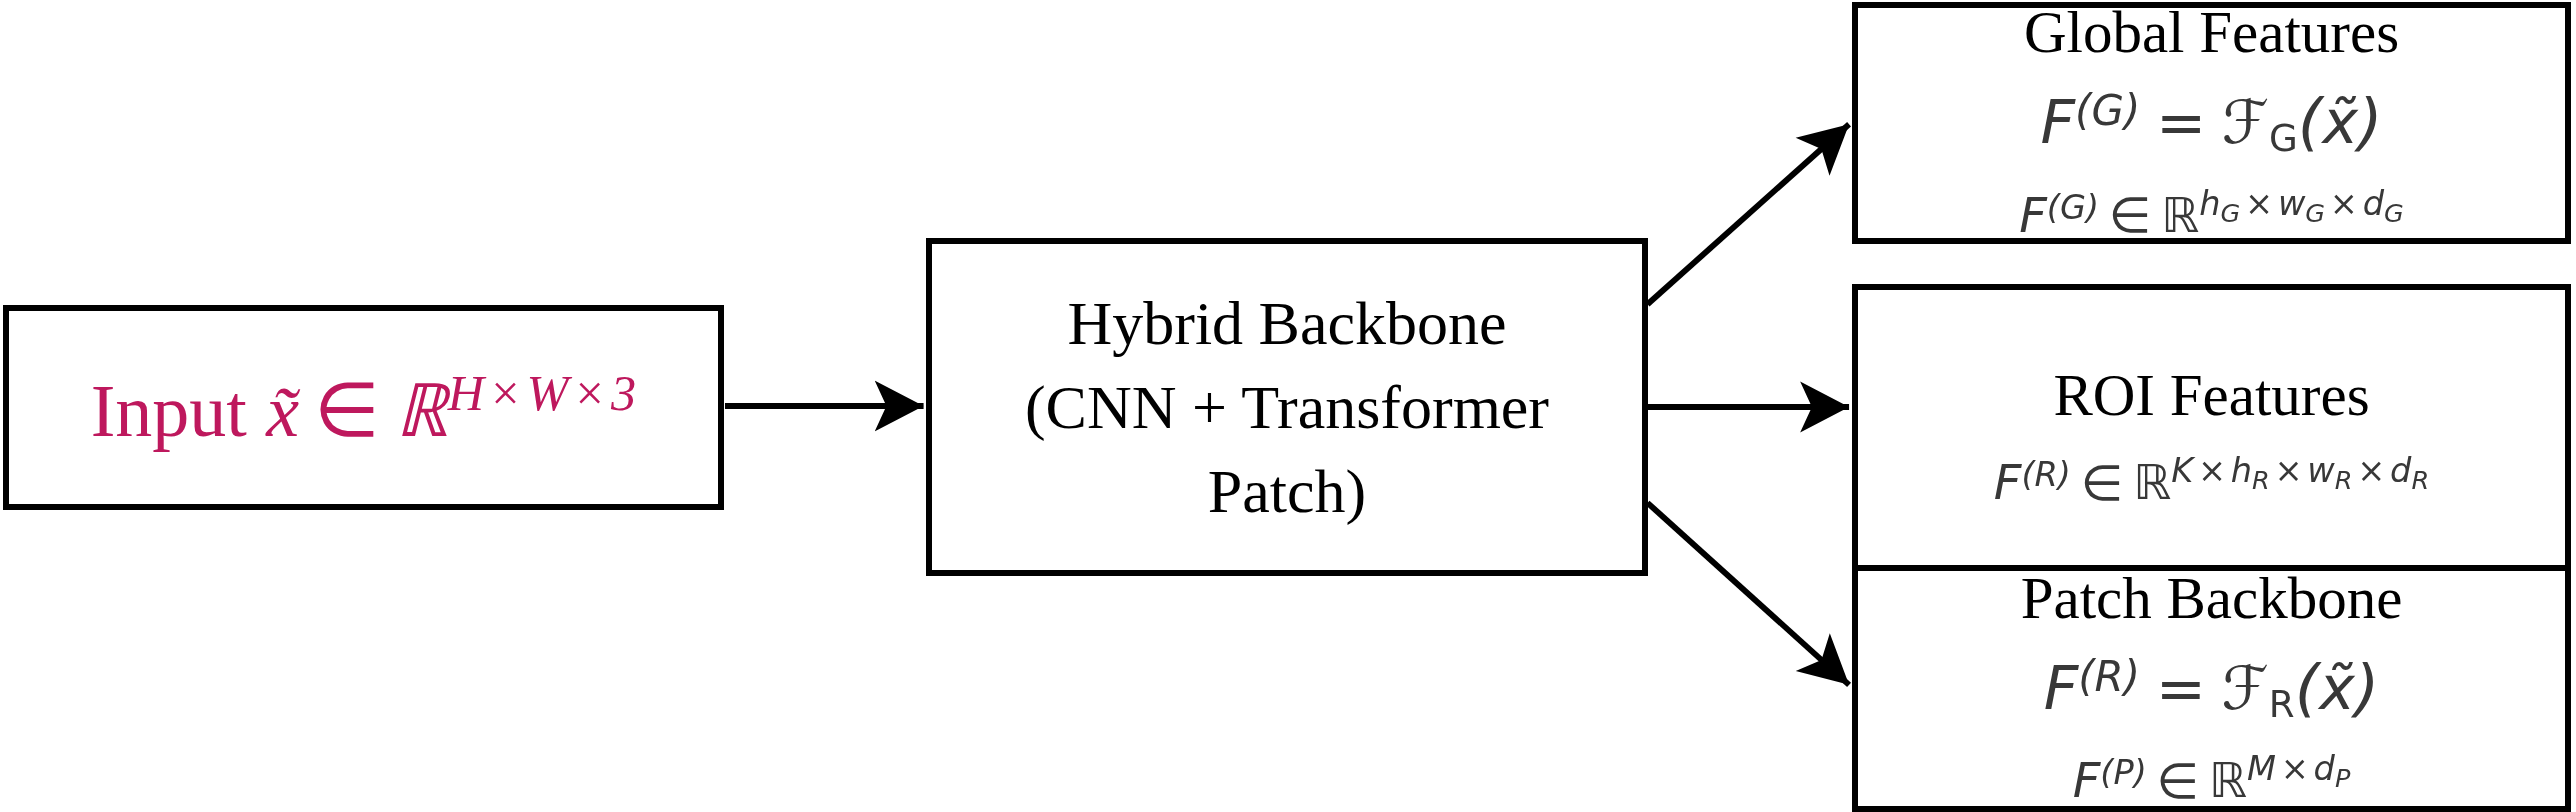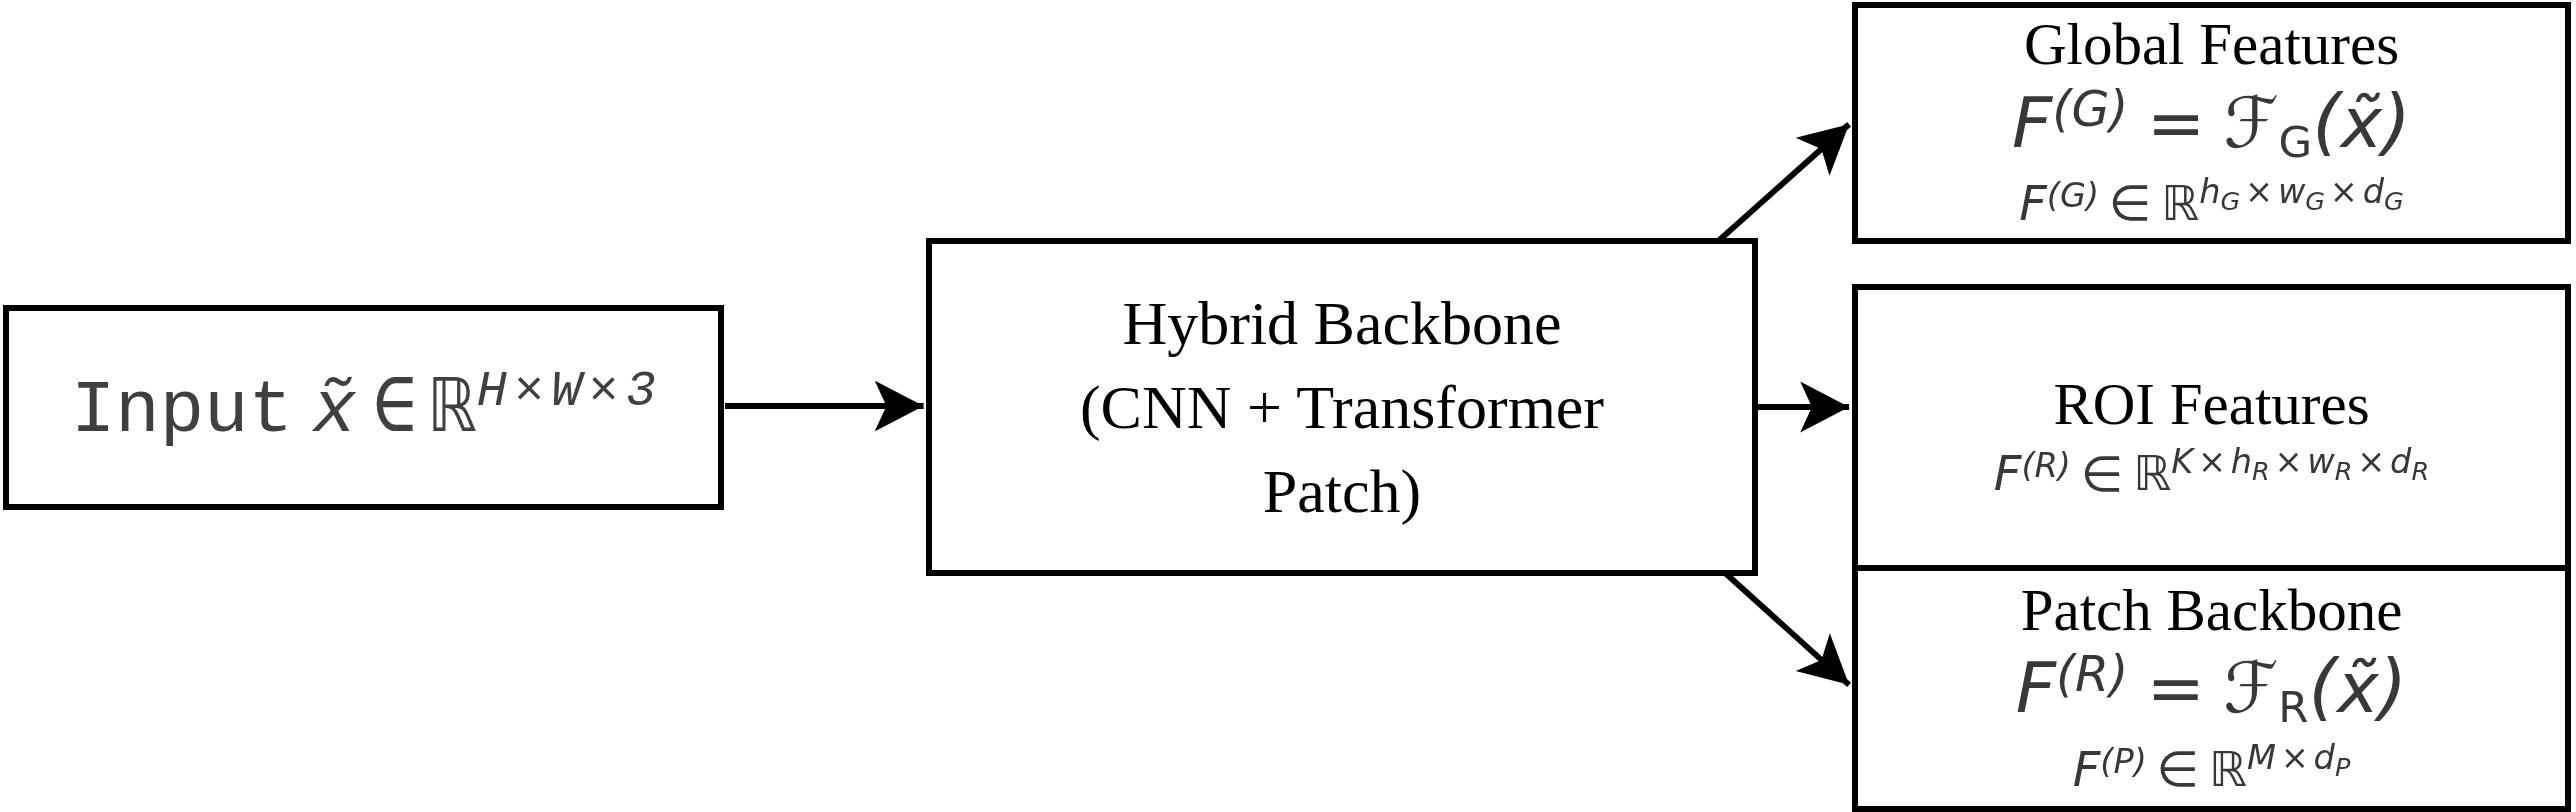--- a/index.html
+++ b/index.html
@@ -17,50 +17,50 @@
     border: 6.8px solid #000000;
     box-sizing: border-box;
     display: flex;
     flex-direction: column;
     align-items: center;
     justify-content: center;
     text-align: center;
   }
   
   #input-box    { left: 2.9px;    top: 305px; width: 721px; height: 205px; }
-  #backbone-box { left: 926px;  top: 238px; width: 832px; height: 338px; }
+  #backbone-box { left: 926px;  top: 238px; width: 722px; height: 338px; }
   #global-box   { left: 1852px; top: 2px;   width: 719px; height: 242px; }
   #roi-box      { left: 1852px; top: 284px; width: 719px; height: 308px; text-align: center; }
   #patch-box    { left: 1852px; top: 565px; width: 719px; height: 247px; }
 
   
   .serifline {
     font-family: "Liberation Serif", serif;
     font-size: 62px;
     line-height: 1.36;
     color: #000000;
     white-space: nowrap;
   }
   .mathline {
-    font-family: Liberation Mono, monospace;
+    font-family: Liberation Serif, serif;
     font-size: 74px;
-    color: #404040;
+    color: #be185d;
     white-space: nowrap;
   }
-  .obox { row-gap: 4px; }
+  .obox { row-gap: 22px; }
   .obox .title {
     font-family: "Liberation Serif", serif;
     font-size: 59px;
     line-height: 1.08;
     color: #000000;
     white-space: nowrap;
   }
   .formula {
     font-family: "DejaVu Sans", sans-serif;
-    font-size: 70px;
+    font-size: 60px;
     line-height: 1.12;
     color: #383838;
     white-space: nowrap;
   }
   .dim {
     font-family: "DejaVu Sans", sans-serif;
     font-size: 48px;
     line-height: 1.15;
     color: #383838;
     white-space: nowrap;

